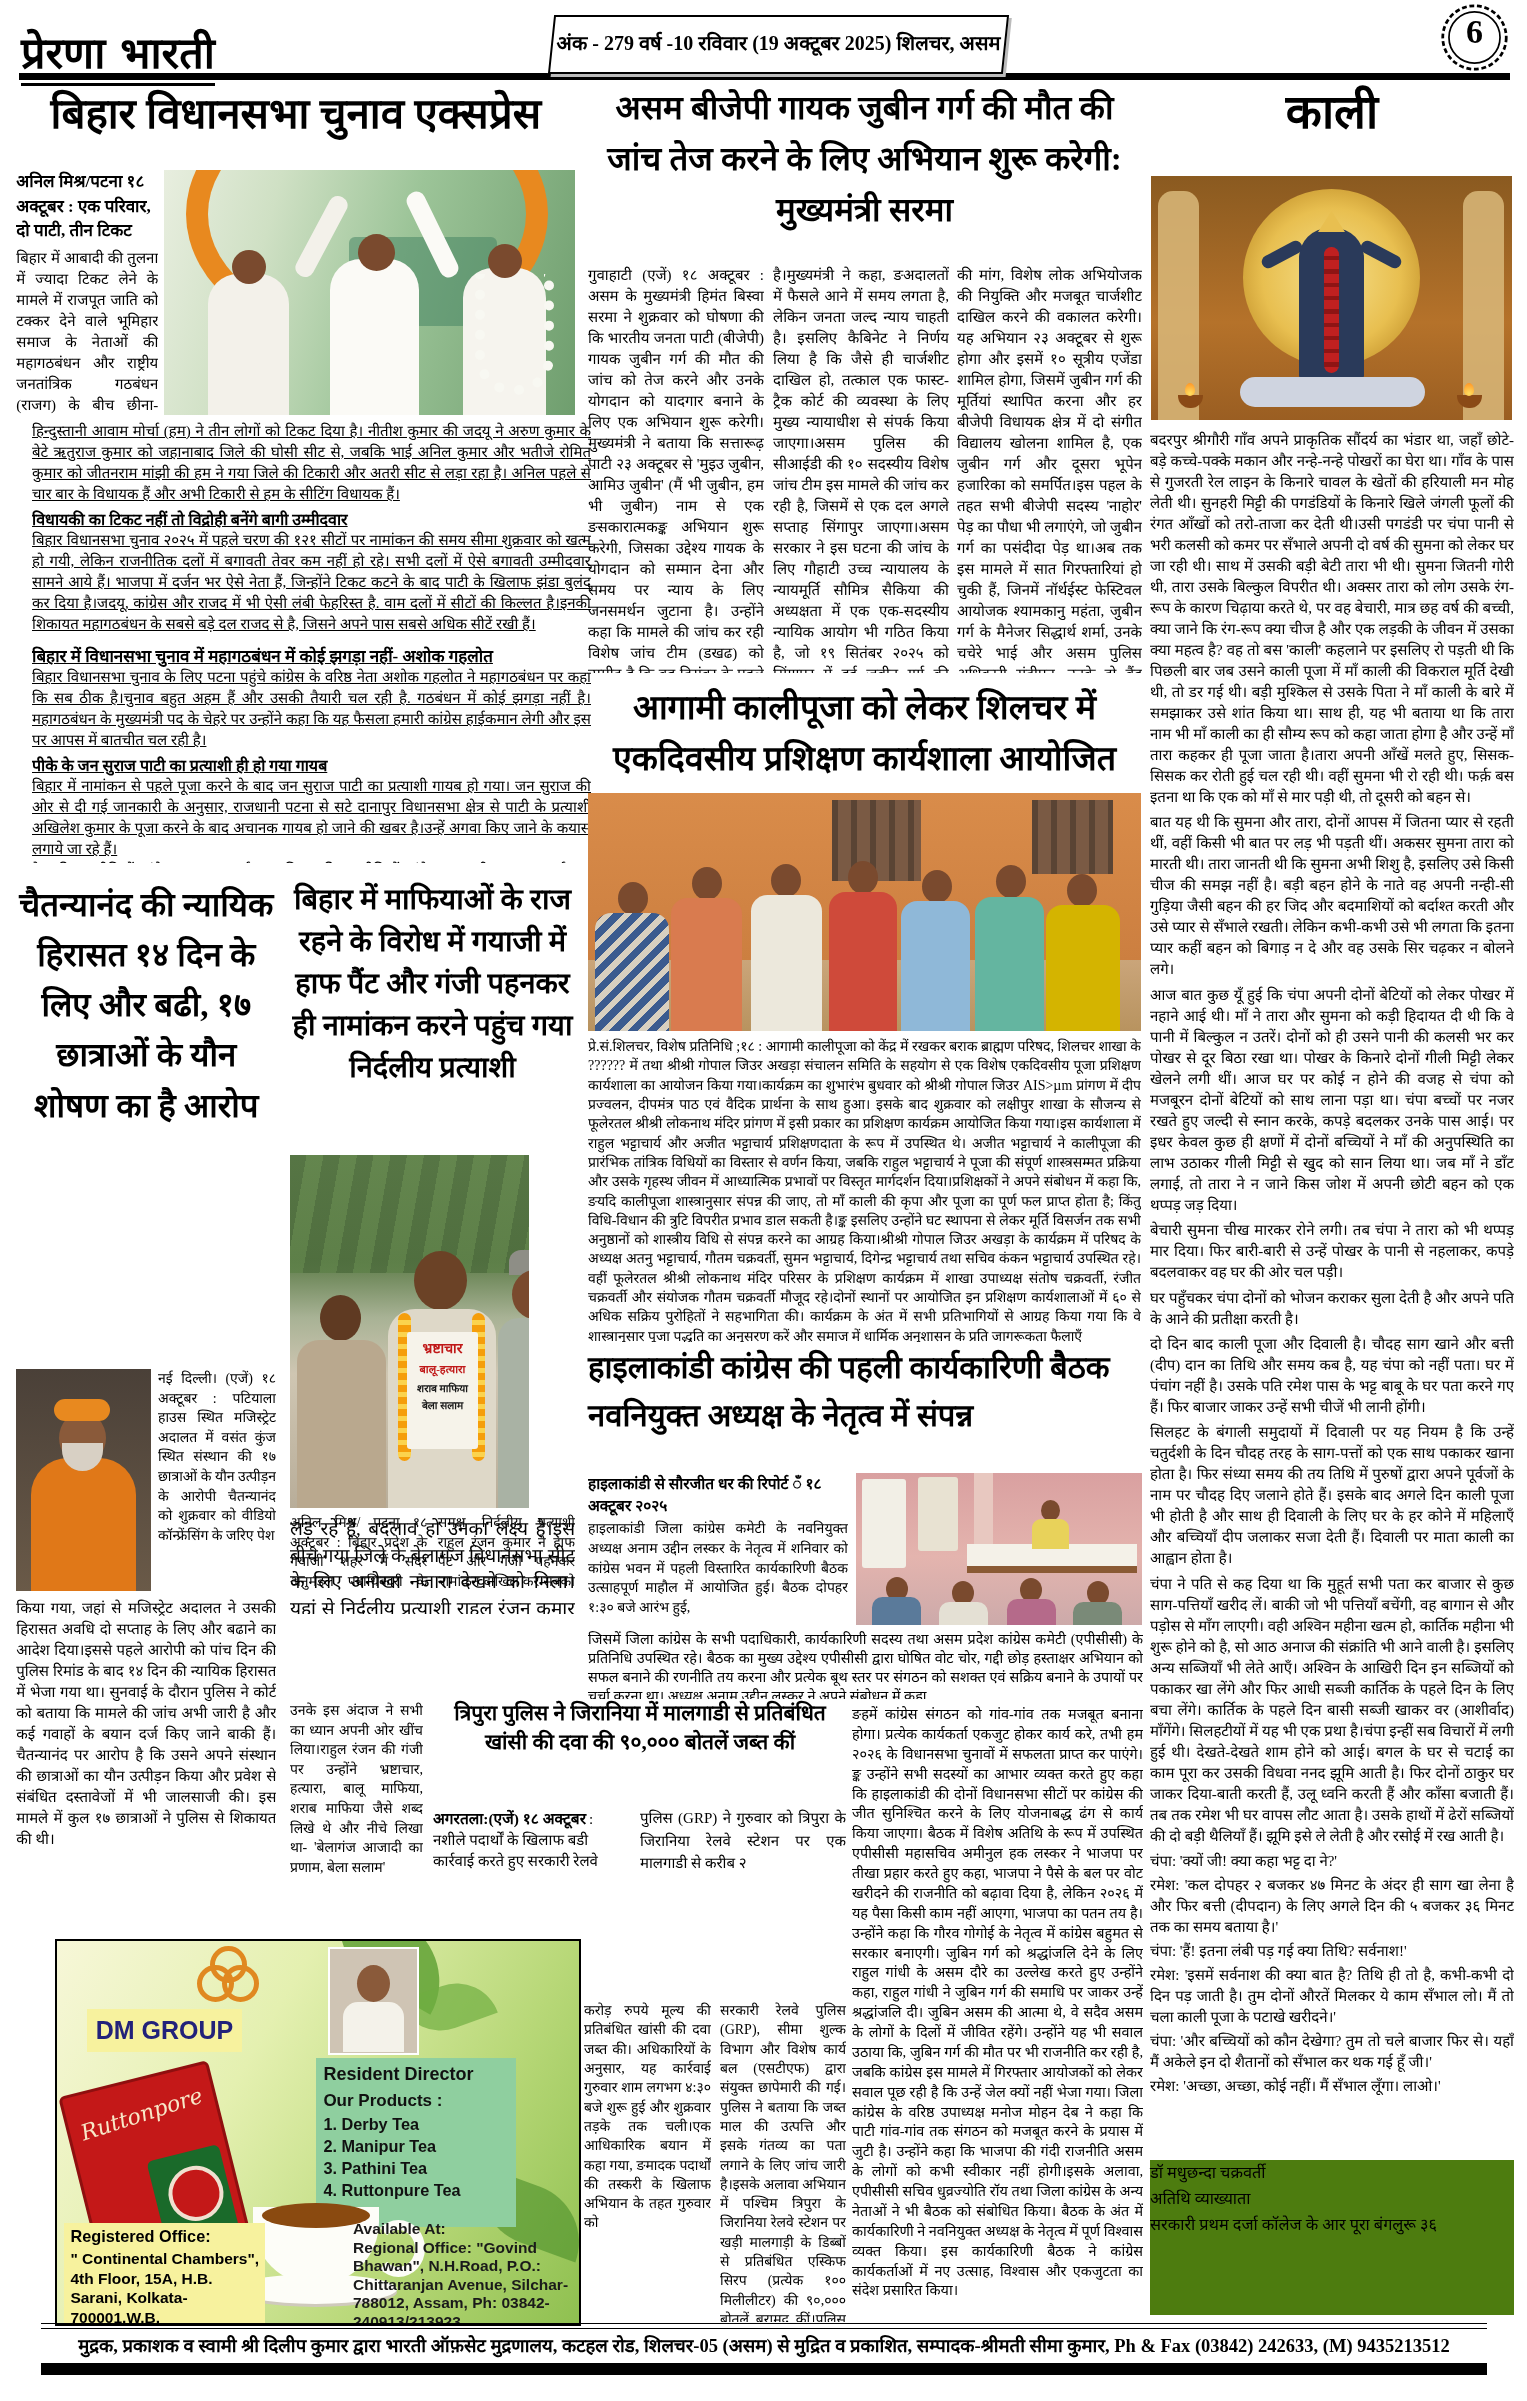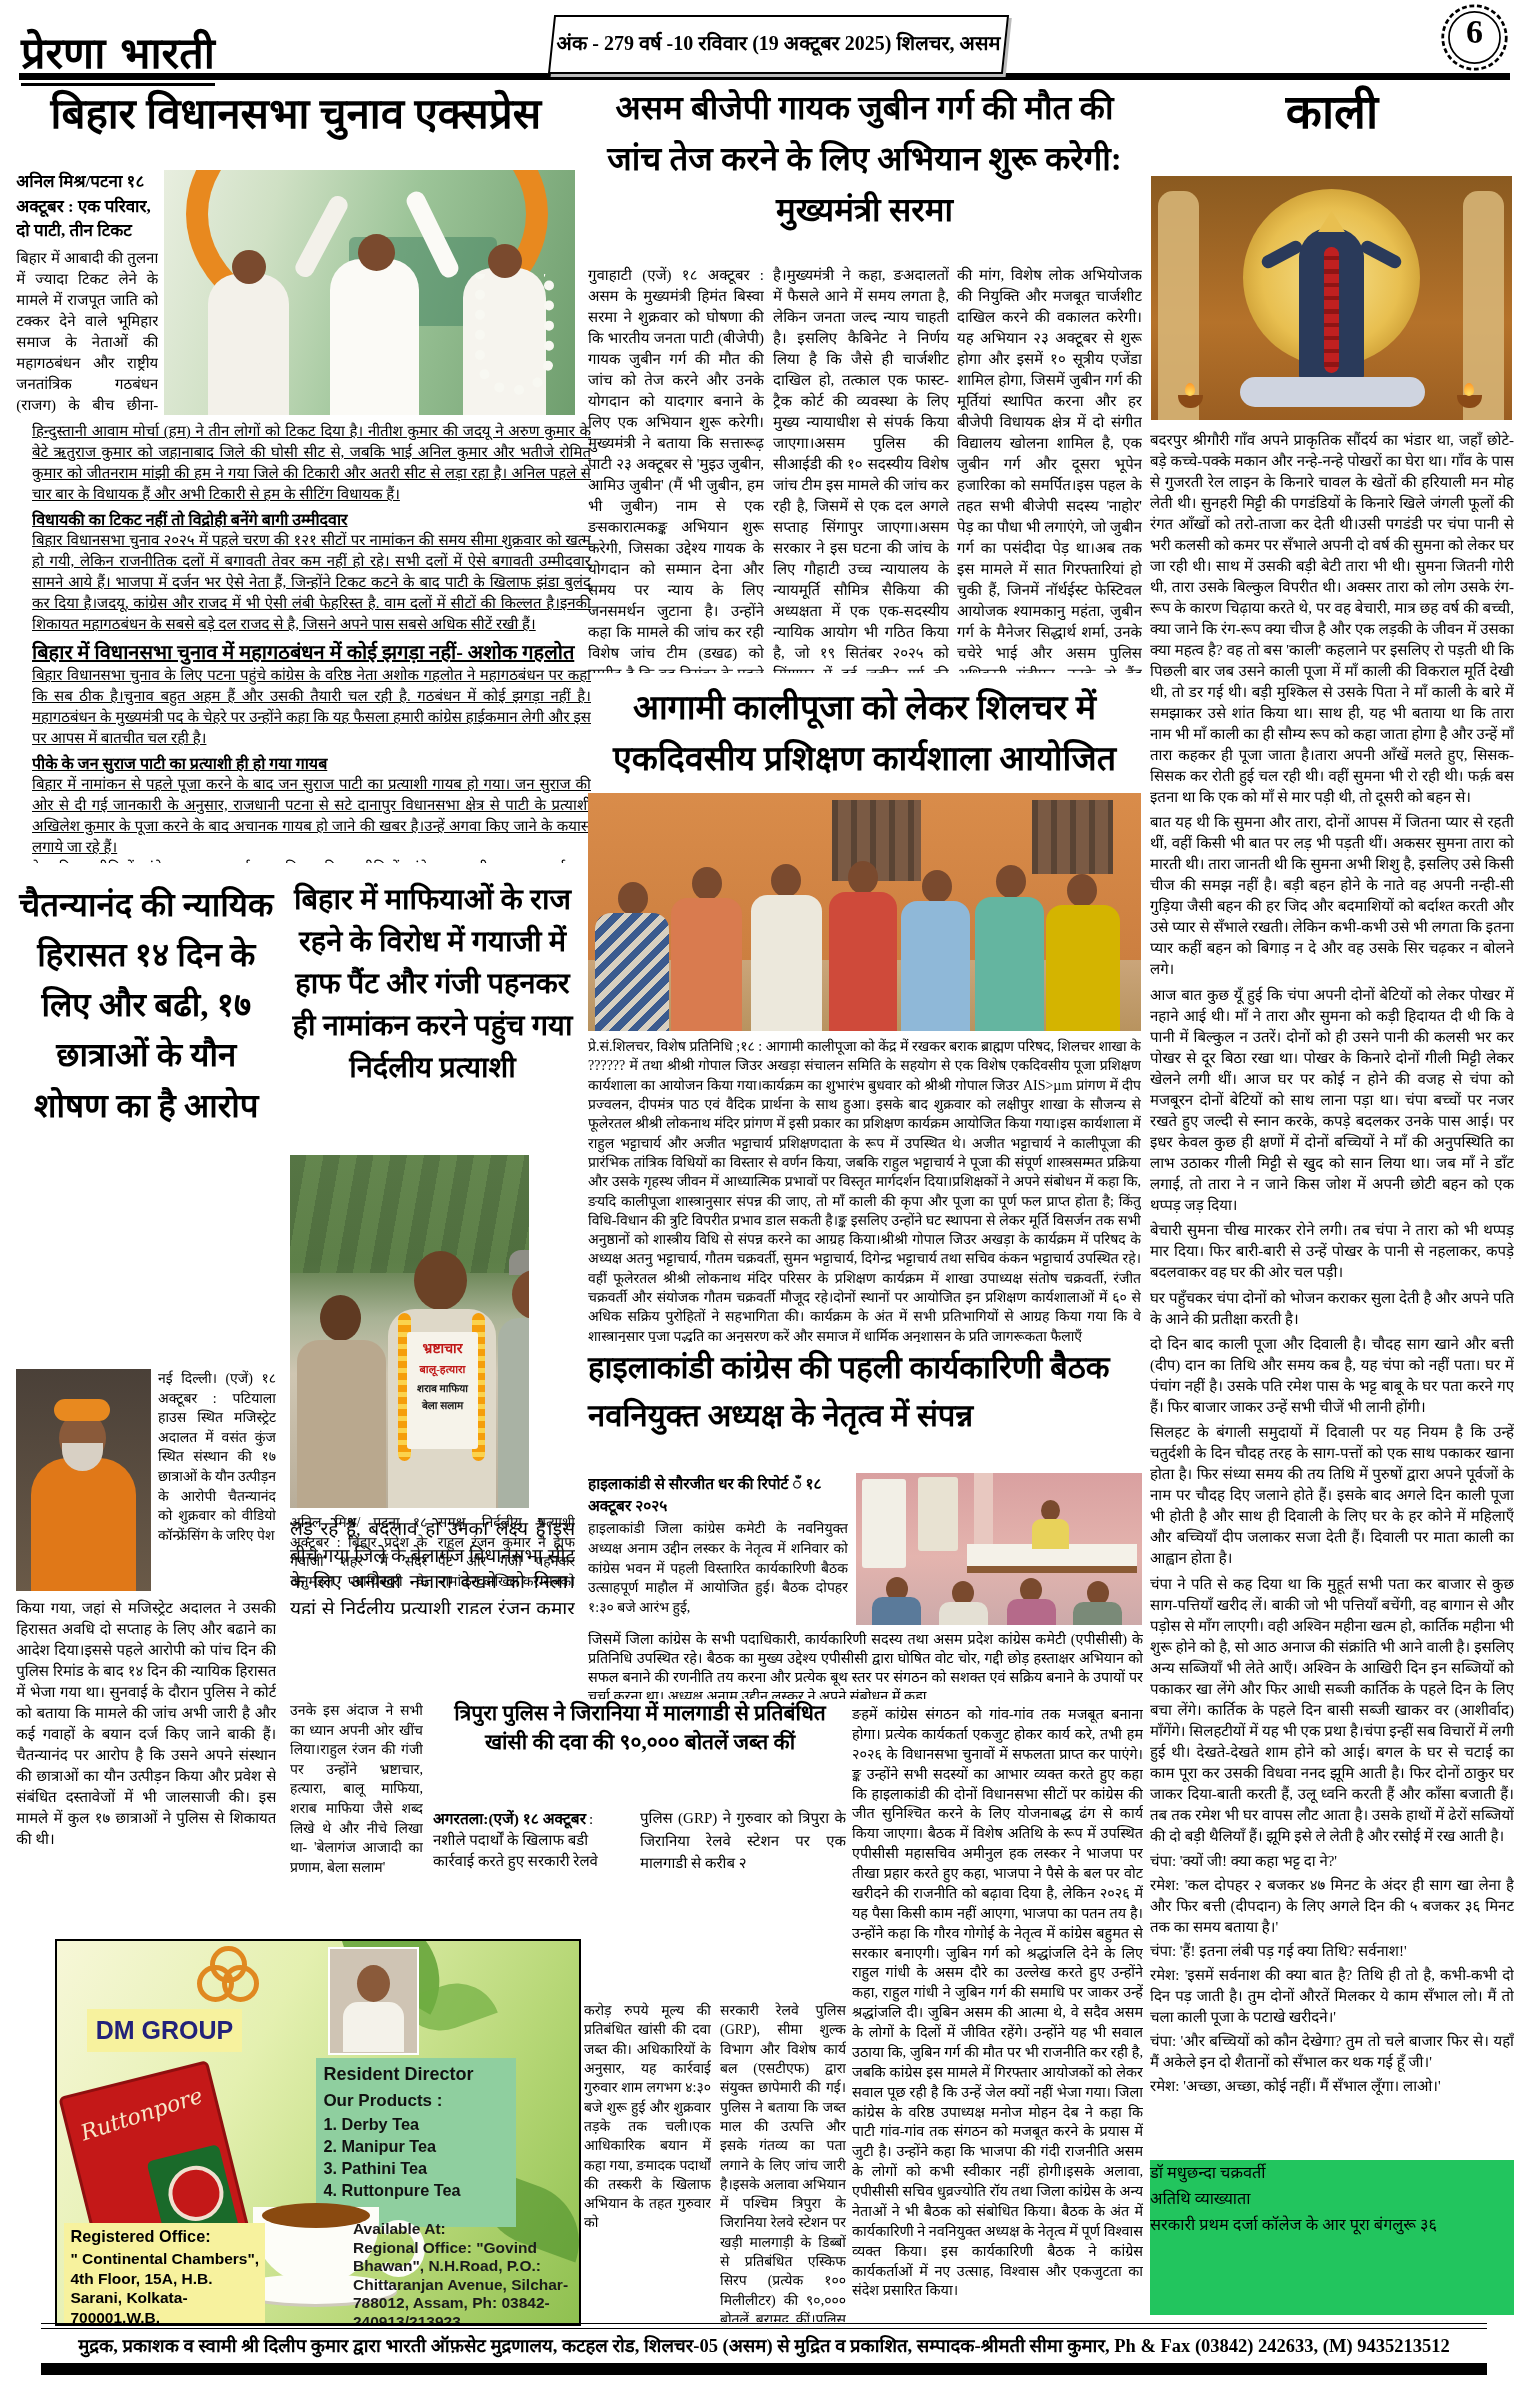--- a/index.html
+++ b/index.html
@@ -56,21 +56,21 @@
     <div class="abs" style="left:259px;top:18px;width:19px;height:93px;background:#fbfaf6;transform:rotate(-26deg);border-radius:9px;"></div>
     <div class="abs" style="left:299px;top:98px;width:83px;height:148px;background:#f6f4ee;border-radius:30px 30px 0 0;"></div>
     <div class="person-head" style="left:324px;top:74px;width:34px;height:34px;"></div>
     <div class="abs" style="left:311px;top:104px;width:59px;height:111px;border:10.4px dotted #f8f8f2;border-top:none;border-radius:0 0 37px 37px;"></div>
   </div>
 
   <div class="abs clip" style="left:32px;top:421px;width:559px;height:442px;font-size:15px;text-decoration:underline;">
     <div class="just body-txt">हिन्दुस्तानी आवाम मोर्चा (हम) ने तीन लोगों को टिकट दिया है। नीतीश कुमार की जदयू ने अरुण कुमार के बेटे ऋतुराज कुमार को जहानाबाद जिले की घोसी सीट से, जबकि भाई अनिल कुमार और भतीजे रोमित कुमार को जीतनराम मांझी की हम ने गया जिले की टिकारी और अतरी सीट से लड़ा रहा है। अनिल पहले से चार बार के विधायक हैं और अभी टिकारी से हम के सीटिंग विधायक हैं।</div>
     <div class="bold" style="font-size:16px;margin-top:3px;">विधायकी का टिकट नहीं तो विद्रोही बनेंगे बागी उम्मीदवार</div>
     <div class="just body-txt">बिहार विधानसभा चुनाव २०२५ में पहले चरण की १२१ सीटों पर नामांकन की समय सीमा शुक्रवार को खत्म हो गयी, लेकिन राजनीतिक दलों में बगावती तेवर कम नहीं हो रहे। सभी दलों में ऐसे बगावती उम्मीदवार सामने आये हैं। भाजपा में दर्जन भर ऐसे नेता हैं, जिन्होंने टिकट कटने के बाद पाटी के खिलाफ झंडा बुलंद कर दिया है।जदयू, कांग्रेस और राजद में भी ऐसी लंबी फेहरिस्त है. वाम दलों में सीटों की किल्लत है।इनकी शिकायत महागठबंधन के सबसे बड़े दल राजद से है, जिसने अपने पास सबसे अधिक सीटें रखी हैं।</div>
-    <div class="bold" style="font-size:20px;margin-top:3px;">बिहार में विधानसभा चुनाव में महागठबंधन में कोई झगड़ा नहीं- अशोक गहलोत</div>
+    <div class="bold" style="font-size:17px;margin-top:9px;">बिहार में विधानसभा चुनाव में महागठबंधन में कोई झगड़ा नहीं- अशोक गहलोत</div>
     <div class="just body-txt">बिहार विधानसभा चुनाव के लिए पटना पहुंचे कांग्रेस के वरिष्ठ नेता अशोक गहलोत ने महागठबंधन पर कहा कि सब ठीक है।चुनाव बहुत अहम हैं और उसकी तैयारी चल रही है. गठबंधन में कोई झगड़ा नहीं है।महागठबंधन के मुख्यमंत्री पद के चेहरे पर उन्होंने कहा कि यह फैसला हमारी कांग्रेस हाईकमान लेगी और इस पर आपस में बातचीत चल रही है।</div>
     <div class="bold" style="font-size:16px;margin-top:3px;">पीके के जन सुराज पाटी का प्रत्याशी ही हो गया गायब</div>
     <div class="just body-txt">बिहार में नामांकन से पहले पूजा करने के बाद जन सुराज पाटी का प्रत्याशी गायब हो गया। जन सुराज की ओर से दी गई जानकारी के अनुसार, राजधानी पटना से सटे दानापुर विधानसभा क्षेत्र से पाटी के प्रत्याशी अखिलेश कुमार के पूजा करने के बाद अचानक गायब हो जाने की खबर है।उन्हें अगवा किए जाने के कयास लगाये जा रहे हैं।</div>
     <div class="just body-txt">देश की राजनीति में कांग्रेस एक महत्वपूर्ण नाम -बिहार की राजनीति में कांग्रेस आज भी एक महत्वपूर्ण नाम है। लेकिन उसका प्रभाव अब गठबंधन की सीमाओं में सिमट कर रह गया है। कभी राज्य में सत्ता की धुरी रही कांग्रेस अब उस दौर में है, जहाँ वह अपने पुराने जनाधार को वापस पाने के बजाय, सहयोगियों के भरोसे पर टिकी हुई है। बिहार में पाटी के पास न तो कोई करिश्माई मुख्यमंत्री-स्तर का चेहरा है, न ही राज्यव्यापी संगठनात्मक ताकत। यही वजह है कि कांग्रेस को हर बार राजद और तेजस्वी यादव की राजनीति का सहारा लेना पड़ता है।</div>
   </div>
 
   <div class="abs ctr hl" style="left:16.3px;top:880px;width:260px;font-size:33px;line-height:1.52;">चैतन्यानंद की न्यायिक हिरासत १४ दिन के लिए और बढी, १७ छात्राओं के यौन शोषण का है आरोप</div>
 
   <div class="abs photo" style="left:16.3px;top:1369px;width:135px;height:222px;background:linear-gradient(180deg,#4a4038 0%,#6a5a48 100%);">
     <div class="abs" style="left:15px;top:89px;width:105px;height:133px;background:#e07818;border-radius:37px 37px 0 0;"></div>
@@ -206,21 +206,21 @@
     <p class="just" style="margin:0 0 4.4px 0;">चंपा ने पति से कह दिया था कि मुहूर्त सभी पता कर बाजार से कुछ साग-पत्तियाँ खरीद लें। बाकी जो भी पत्तियाँ बचेंगी, वह बागान से और पड़ोस से माँग लाएगी। वही अश्विन महीना खत्म हो, कार्तिक महीना भी शुरू होने को है, सो आठ अनाज की संक्रांति भी आने वाली है। इसलिए अन्य सब्जियाँ भी लेते आएँ। अश्विन के आखिरी दिन इन सब्जियों को पकाकर खा लेंगे और फिर आधी सब्जी कार्तिक के पहले दिन के लिए बचा लेंगे। कार्तिक के पहले दिन बासी सब्जी खाकर वर (आशीर्वाद) माँगेंगे। सिलहटीयों में यह भी एक प्रथा है।चंपा इन्हीं सब विचारों में लगी हुई थी। देखते-देखते शाम होने को आई। बगल के घर से चटाई का काम पूरा कर उसकी विधवा ननद झूमि आती है। फिर दोनों ठाकुर घर जाकर दिया-बाती करती हैं, उलू ध्वनि करती हैं और काँसा बजाती हैं।तब तक रमेश भी घर वापस लौट आता है। उसके हाथों में ढेरों सब्जियों की दो बड़ी थैलियाँ हैं। झूमि इसे ले लेती है और रसोई में रख आती है।</p>
     <p class="just" style="margin:0 0 3px 0;">चंपा: 'क्यों जी! क्या कहा भट्ट दा ने?'</p>
     <p class="just" style="margin:0 0 3px 0;">रमेश: 'कल दोपहर २ बजकर ४७ मिनट के अंदर ही साग खा लेना है और फिर बत्ती (दीपदान) के लिए अगले दिन की ५ बजकर ३६ मिनट तक का समय बताया है।'</p>
     <p class="just" style="margin:0 0 3px 0;">चंपा: 'हैं! इतना लंबी पड़ गई क्या तिथि? सर्वनाश!'</p>
     <p class="just" style="margin:0 0 3px 0;">रमेश: 'इसमें सर्वनाश की क्या बात है? तिथि ही तो है, कभी-कभी दो दिन पड़ जाती है। तुम दोनों औरतें मिलकर ये काम सँभाल लो। मैं तो चला काली पूजा के पटाखे खरीदने।'</p>
     <p class="just" style="margin:0 0 3px 0;">चंपा: 'और बच्चियों को कौन देखेगा? तुम तो चले बाजार फिर से। यहाँ मैं अकेले इन दो शैतानों को सँभाल कर थक गई हूँ जी।'</p>
     <p class="just" style="margin:0 0 3px 0;">रमेश: 'अच्छा, अच्छा, कोई नहीं। मैं सँभाल लूँगा। लाओ।'</p>
 
   </div>
 
-  <div class="abs" style="left:1150px;top:2160px;width:364px;height:155px;background:#22c55e;font-size:16.3px;line-height:1.6;">
+  <div class="abs" style="left:1150px;top:2160px;width:364px;height:155px;background:#4d7c0f;font-size:16.3px;line-height:1.6;">
     <div>डॉ मधुछन्दा चक्रवर्ती</div>
     <div>अतिथि व्याख्याता</div>
     <div>सरकारी प्रथम दर्जा कॉलेज के आर पूरा बंगलुरू ३६</div>
   </div>
 
   <div class="abs" style="left:55px;top:1939px;width:522px;height:383px;border:2.2px solid #000;background:linear-gradient(120deg,#f7f7d8 0%,#e4f0b0 35%,#b8d878 70%,#8fc050 100%);overflow:hidden;">
     <div class="abs" style="left:266px;top:-22px;width:133px;height:67px;background:#5a9e30;border-radius:0 67px 0 67px;transform:rotate(30deg);opacity:.8;"></div>
     <div class="abs" style="left:347px;top:44px;width:89px;height:44px;background:#6fae40;border-radius:0 44px 0 44px;transform:rotate(-20deg);opacity:.7;"></div>
     <div class="abs" style="left:414px;top:244px;width:118px;height:59px;background:#4a8e28;border-radius:0 59px 0 59px;transform:rotate(200deg);opacity:.6;"></div>
 

